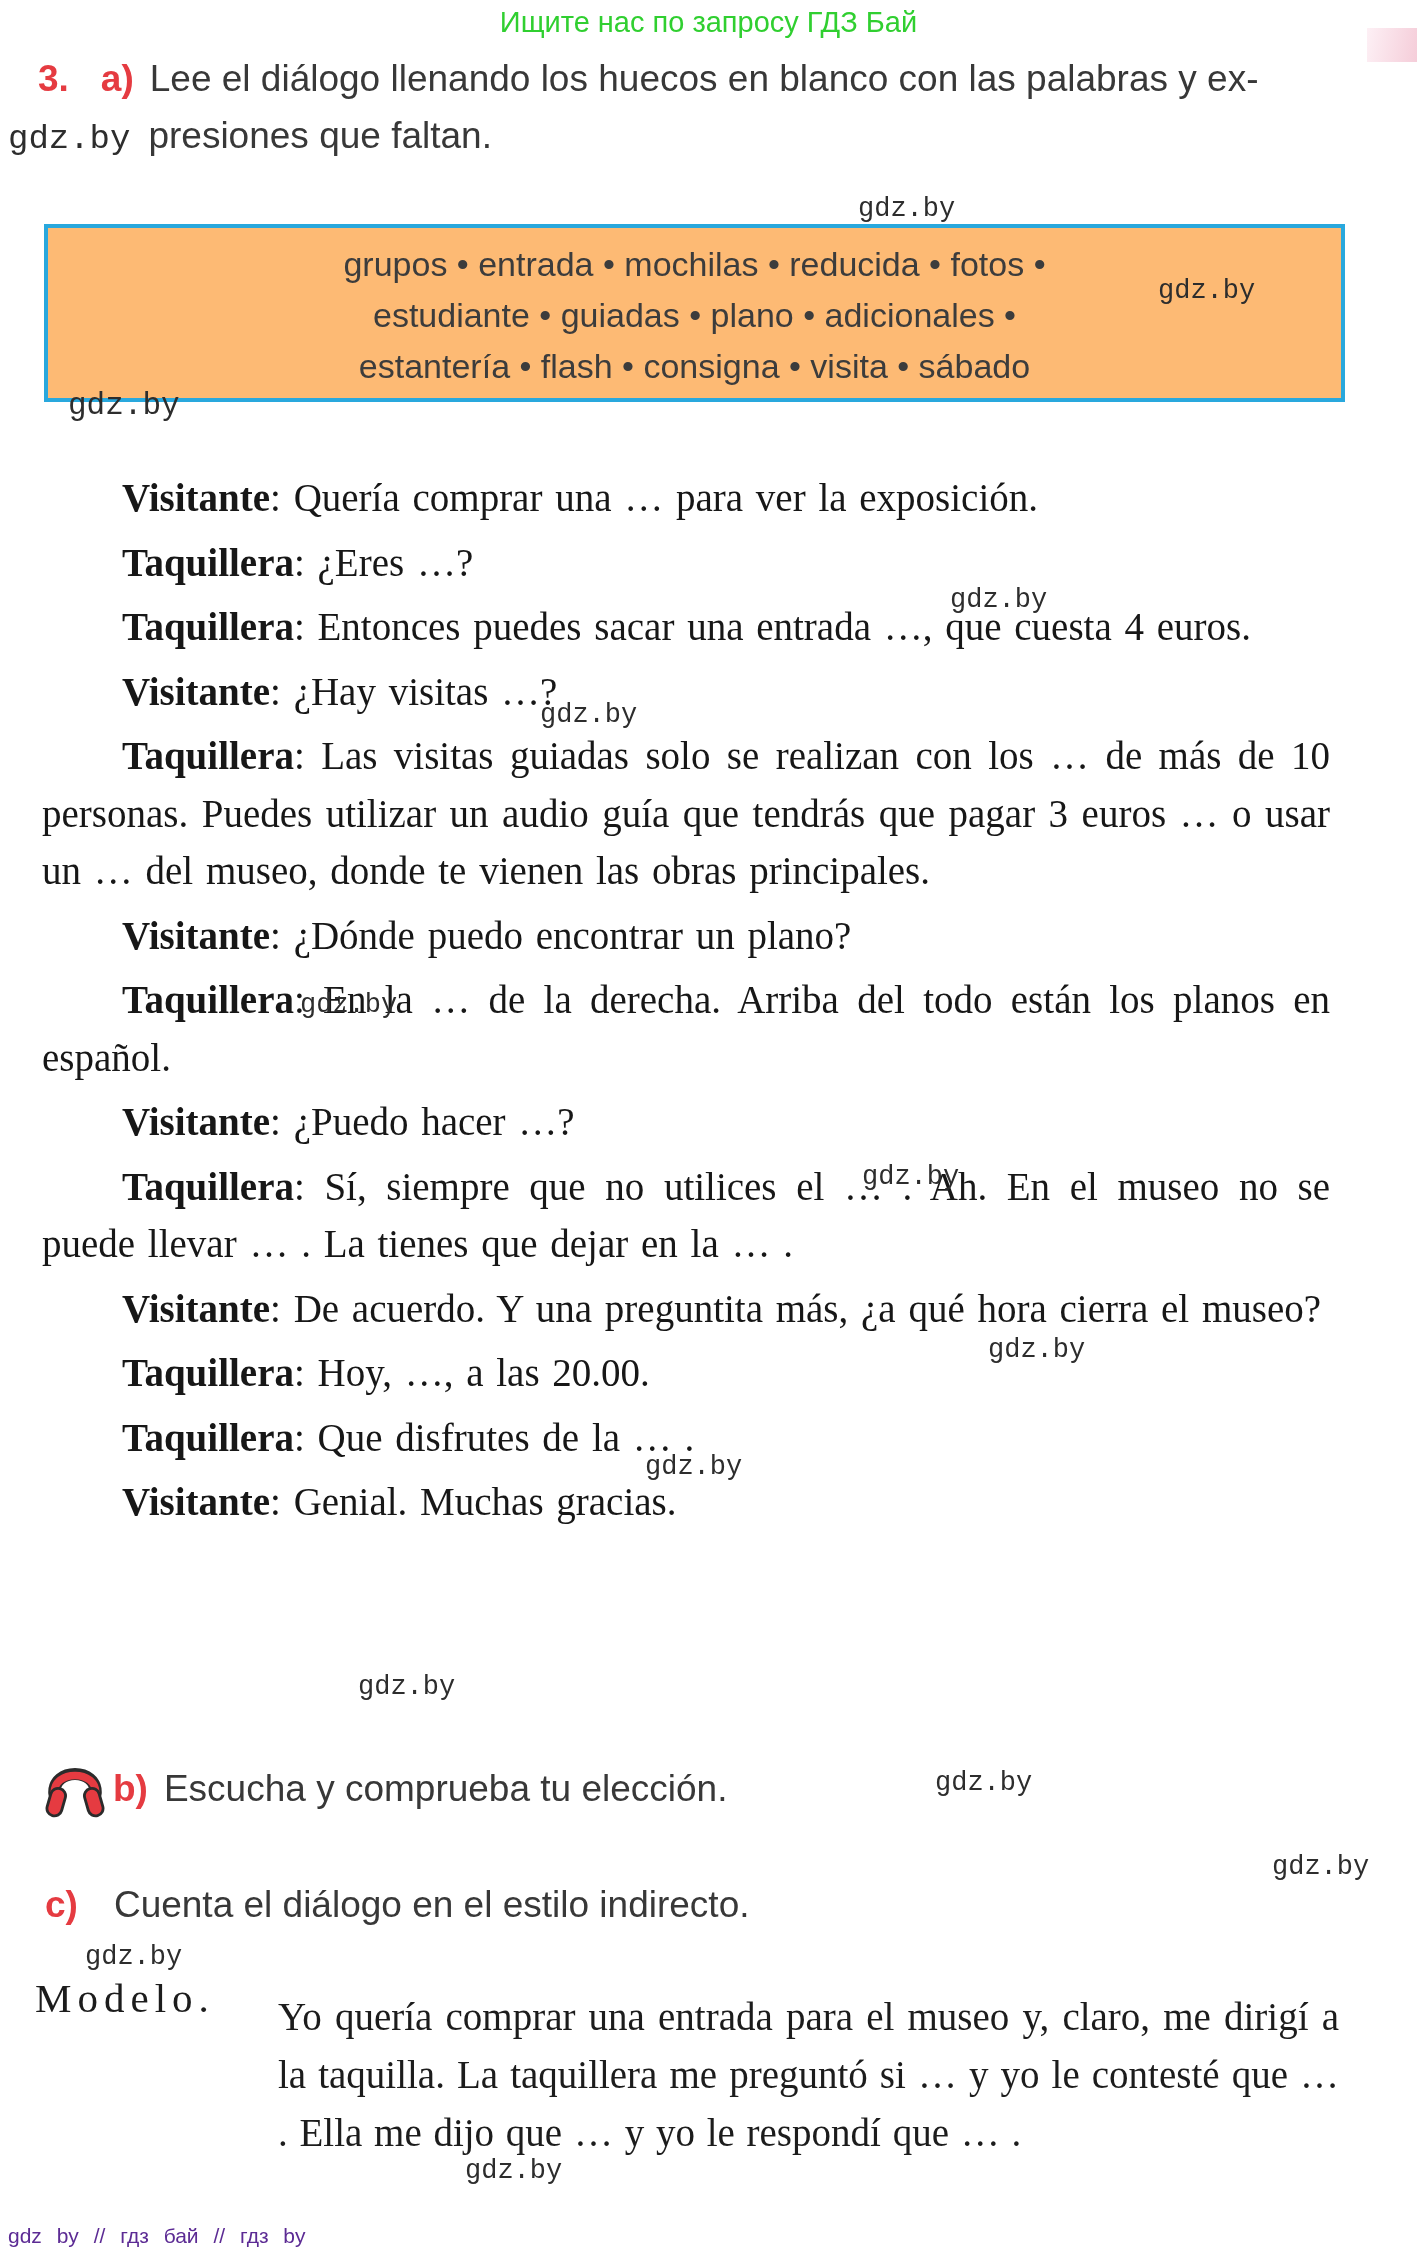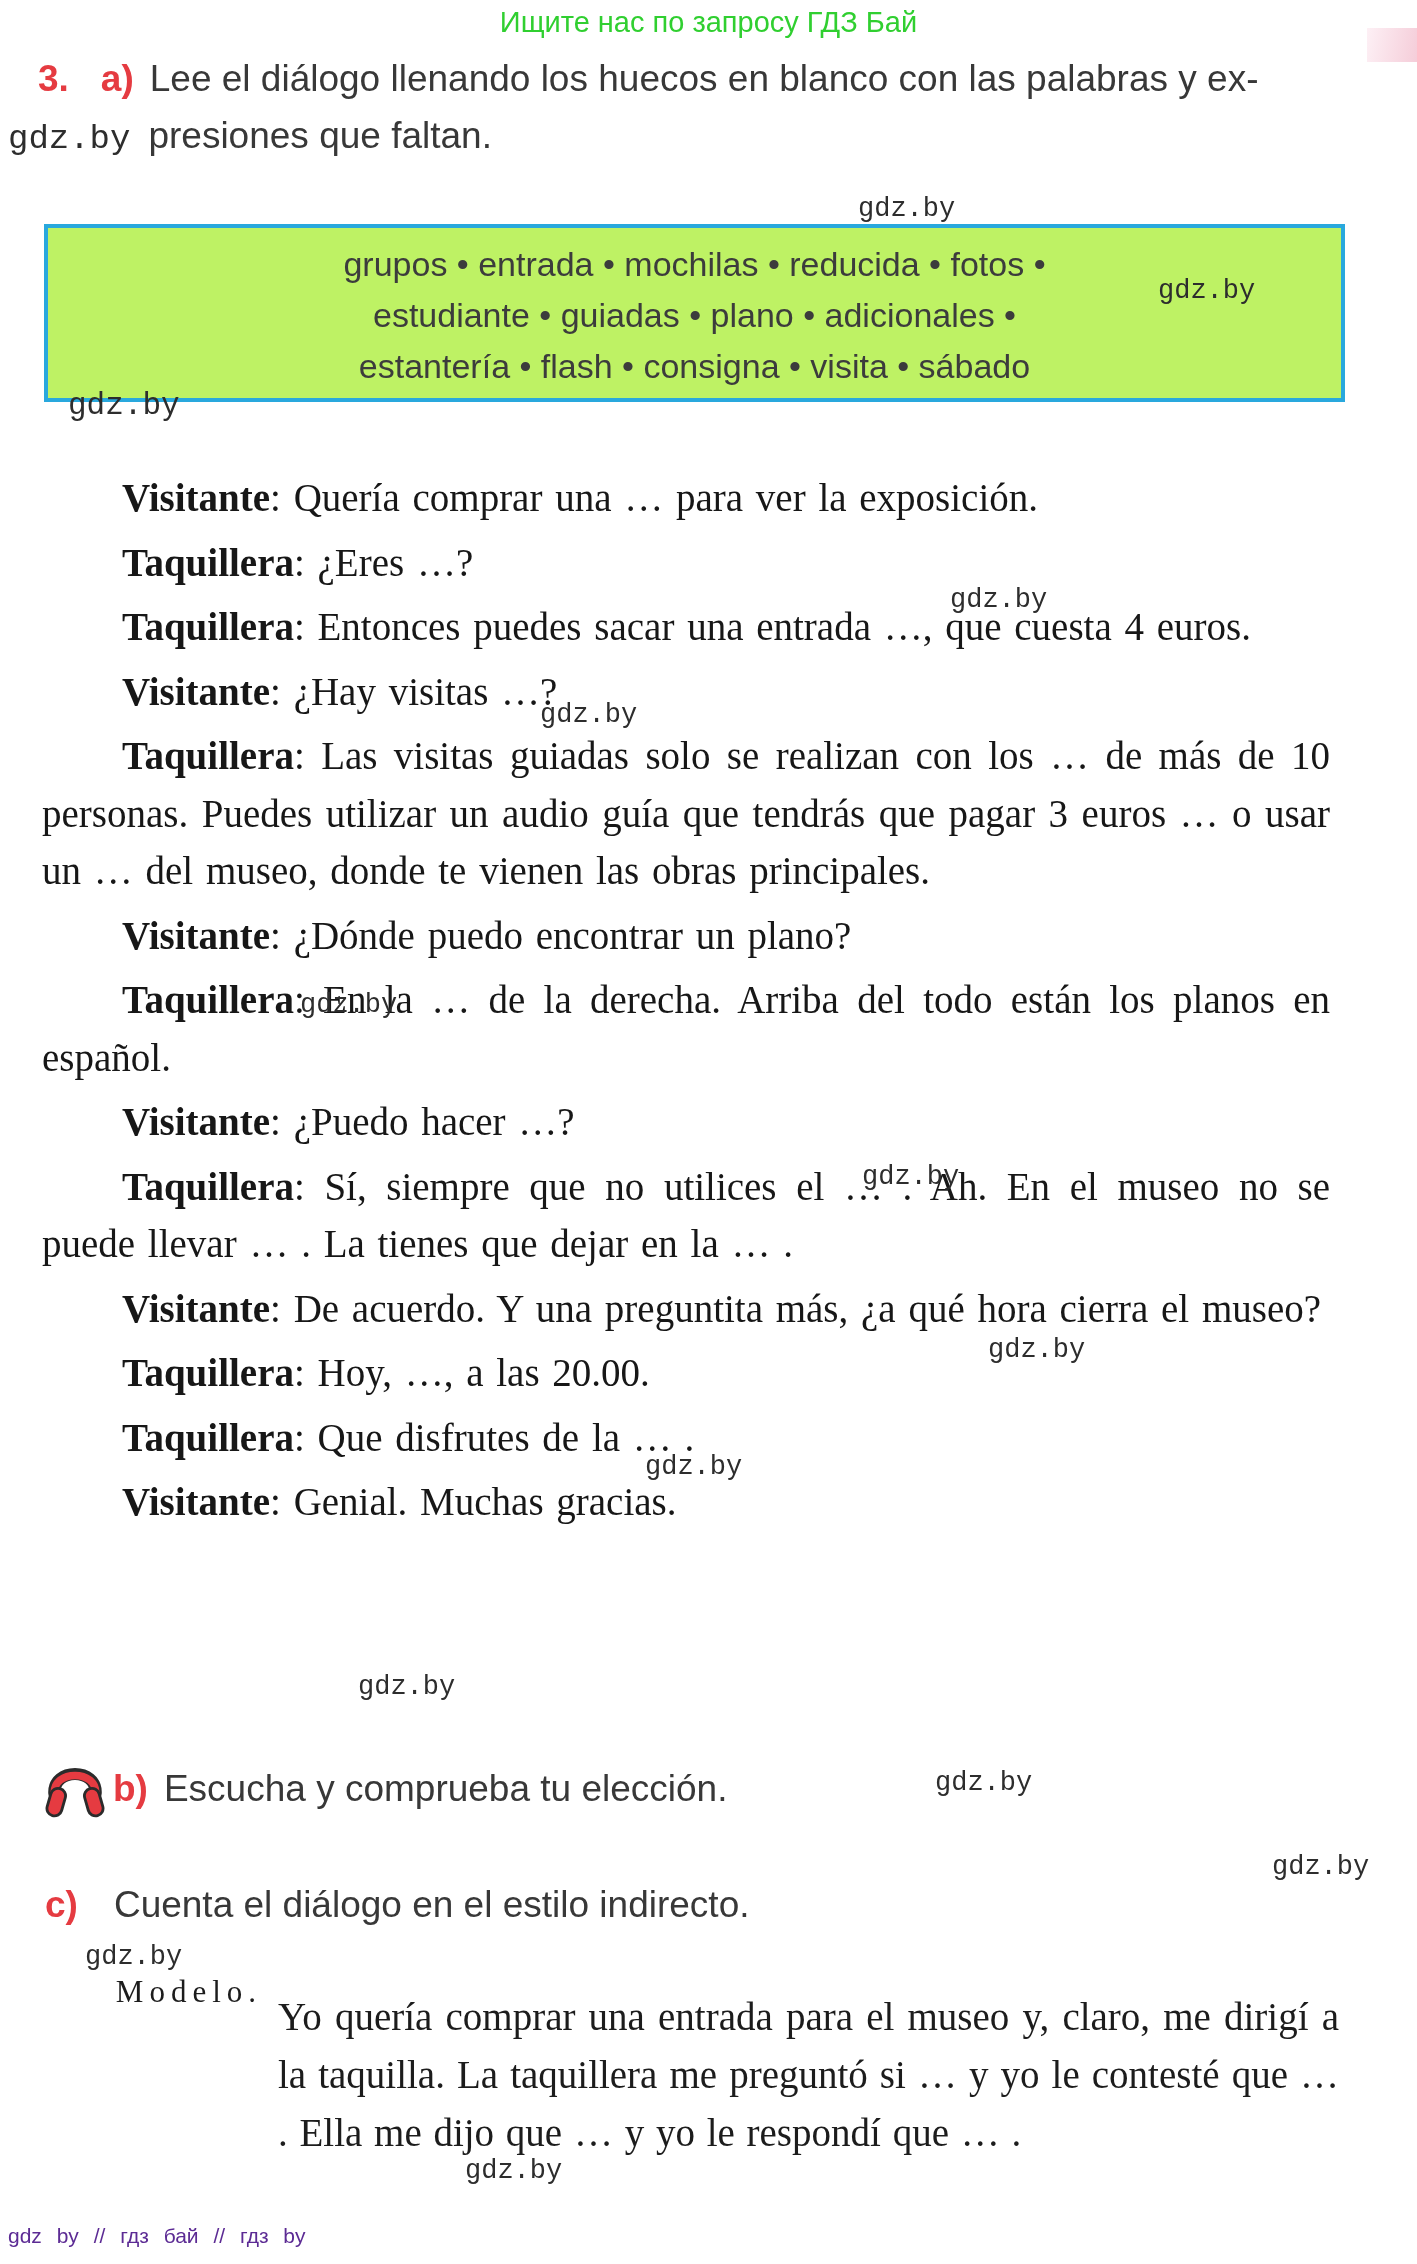--- a/index.html
+++ b/index.html
@@ -30,21 +30,21 @@
     position:absolute;left:8px;top:50px;width:1375px;
     font-size:37px;line-height:57px;color:#383838;
   }
   .instr .line1{margin-left:30px;}
   .red{color:#e53b41;font-weight:bold;}
   .instr .num{margin-right:32px;}
   .instr .letter{margin-right:16px;}
   
   .word-box{
     position:absolute;left:44px;top:224px;width:1293px;height:159px;
-    background:#bef264;border:4px solid #29a8dd;
+    background:#fdba74;border:4px solid #29a8dd;
     text-align:center;font-size:34px;line-height:51px;color:#3c3c3c;
     padding-top:11px;
   }
   
   .dialogue{
     position:absolute;left:35px;top:462px;width:1302px;
     font-family:"Liberation Serif",serif;font-size:39px;line-height:57.5px;color:#171717;
     text-align:justify;word-spacing:3px;
   }
   .dl{margin:7px;text-indent:80px;}
@@ -61,21 +61,21 @@
     position:absolute;left:45px;top:1884px;display:flex;
     font-size:37px;color:#383838;
   }
   .row-c .letter{margin-right:36px;}
   
   .modelo{
     position:absolute;left:35px;top:1972px;width:1320px;display:flex;
     font-family:"Liberation Serif",serif;color:#1c1c1c;
   }
   .mlabel{
-    flex:none;width:227px;font-size:31px;letter-spacing:6px;padding-top:2px;text-align:right;
+    flex:none;width:227px;font-size:41px;letter-spacing:6px;padding-top:2px;
   }
   .mtext{
     flex:1;margin:16px;font-size:39px;line-height:58px;text-align:justify;word-spacing:2px;
   }
   
   .footer{
     position:absolute;top:2224px;left:8px;width:100%;
     font-size:21px;color:#5c2b94;word-spacing:9px;
   }
 </style>

